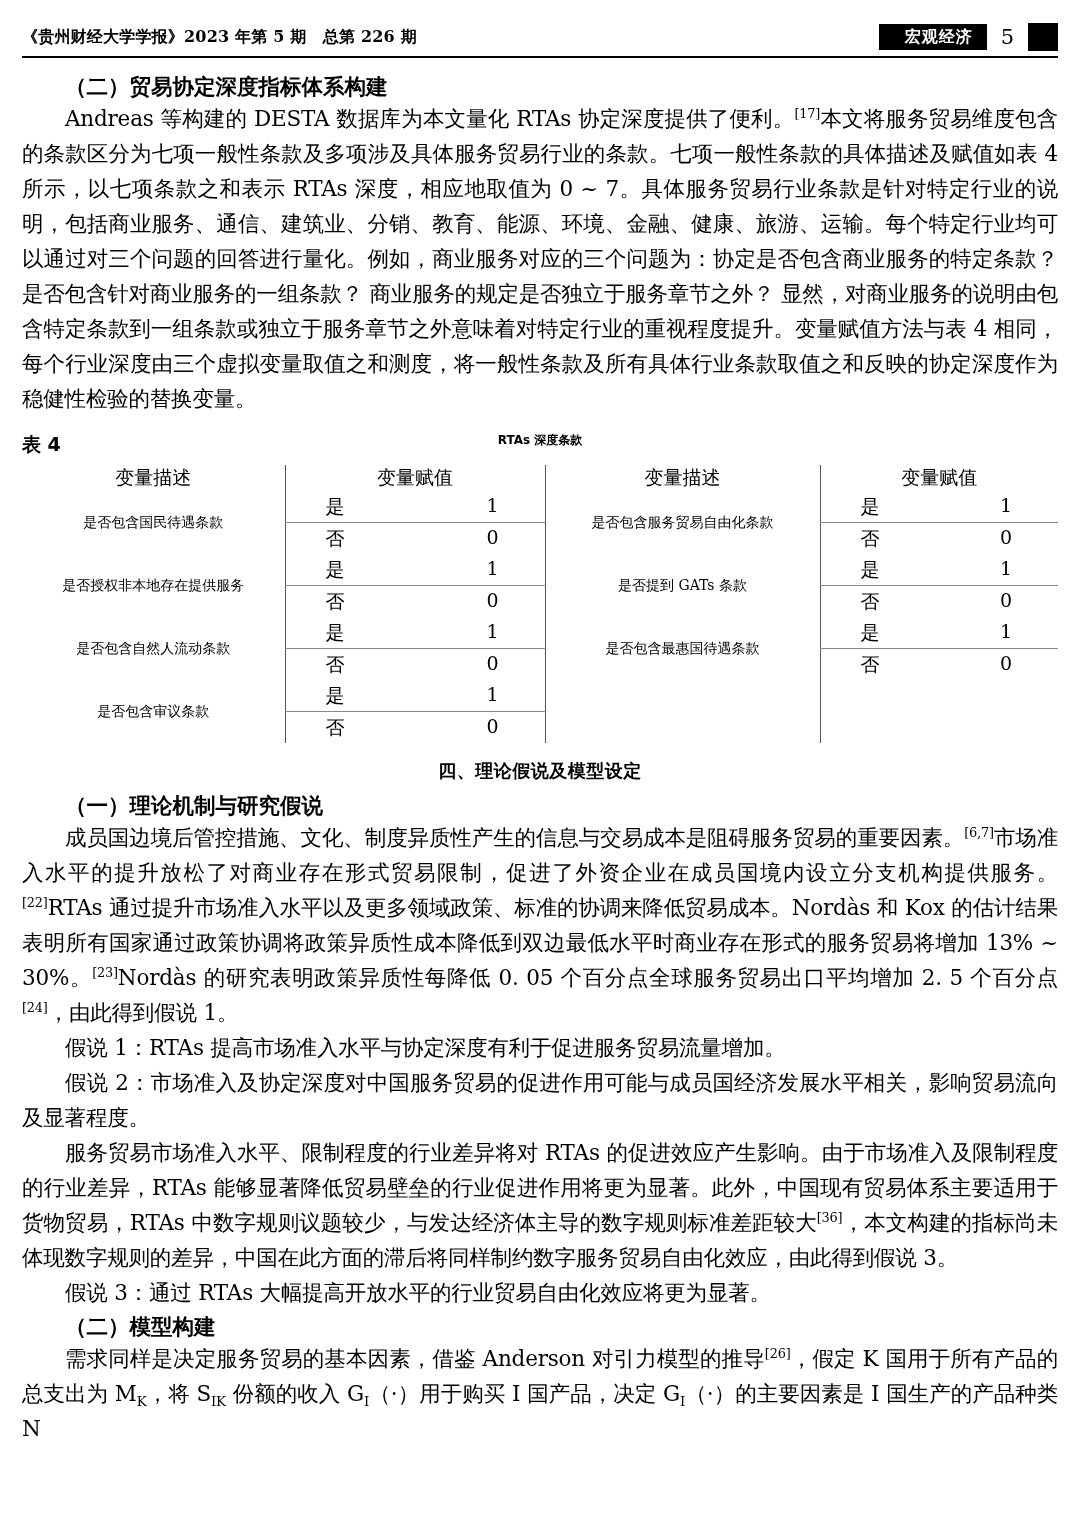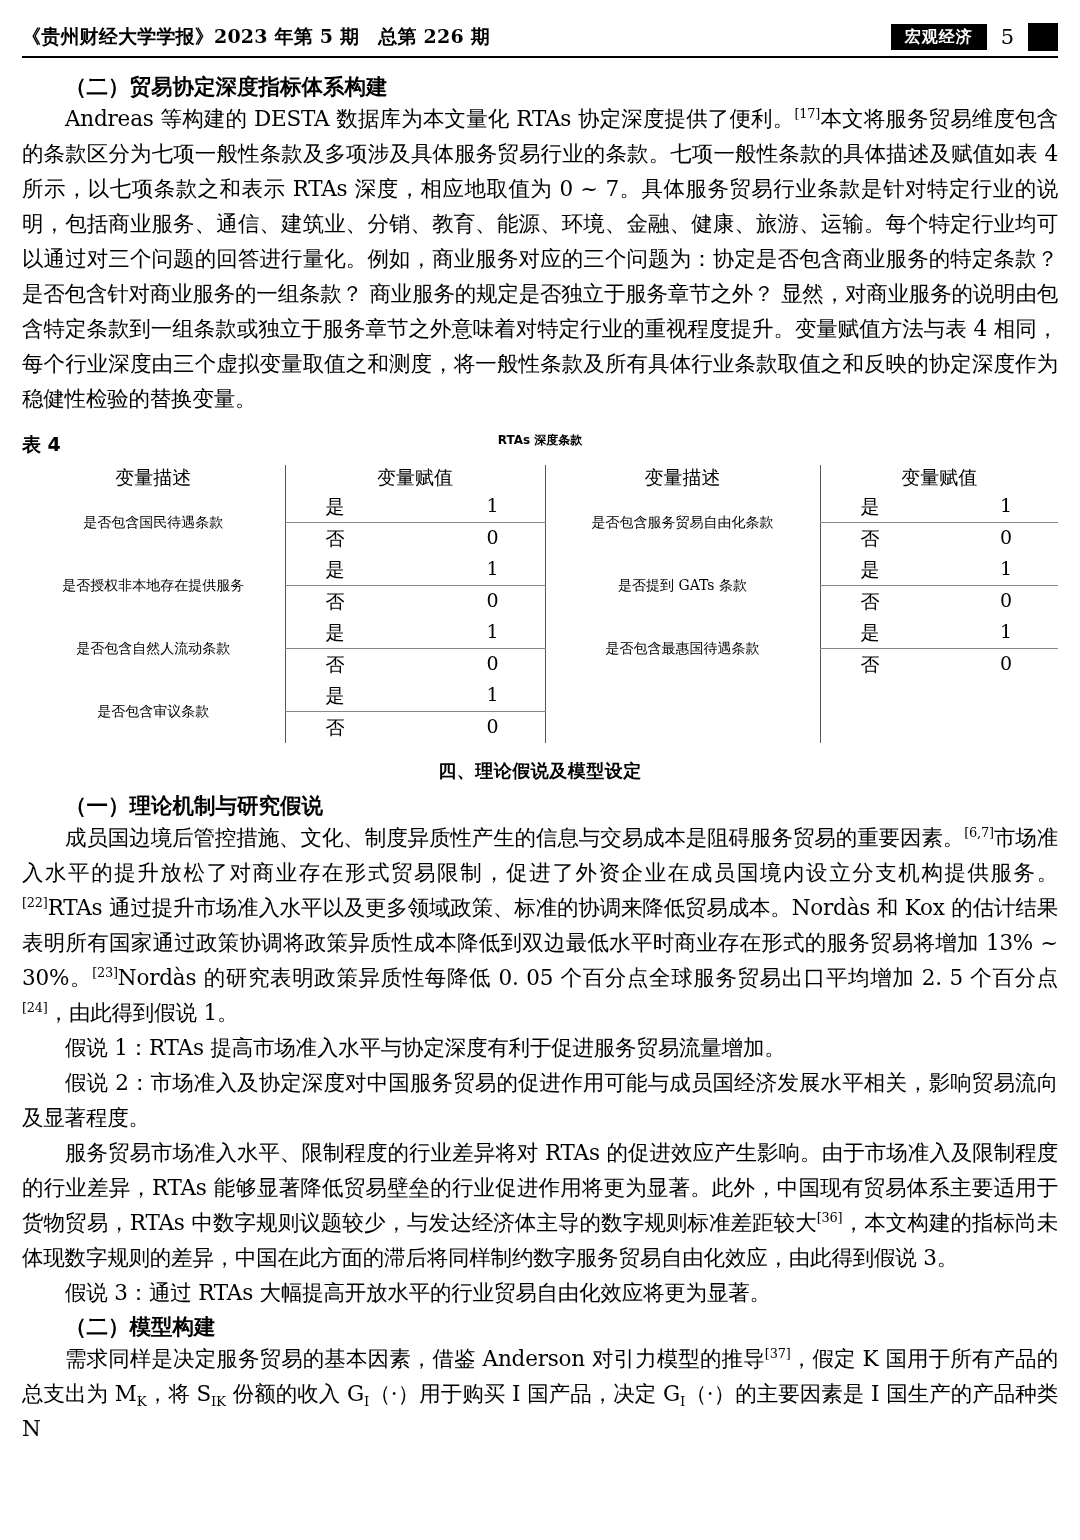--- a/index.html
+++ b/index.html
@@ -29,36 +29,36 @@
     top: 18px;
     left: 22px;
     right: 22px;
     height: 38px;
     display: flex;
     align-items: center;
     justify-content: space-between;
   }
   .header-left {
     font-family: "DejaVu Serif", "Liberation Serif", serif;
-    font-size: 19px;
+    font-size: 16px;
     font-weight: 700;
     letter-spacing: 0.2px;
     white-space: nowrap;
   }
   .header-right {
     display: flex;
     align-items: center;
     gap: 10px;
   }
   .section-badge {
     background: #000000;
     color: #ffffff;
     font-size: 16px;
     font-weight: 700;
-    padding: 4px 14px 5px 14px;
+    padding: 4px 14px 5px 26px;
     line-height: 1.1;
     letter-spacing: 1px;
     font-family: "DejaVu Sans", "Liberation Sans", sans-serif;
   }
   .page-number {
     font-size: 21px;
     font-family: "DejaVu Serif", "Liberation Serif", serif;
     padding: 0 4px;
   }
   .black-square {
@@ -353,16 +353,16 @@
 
 
     <p class="para indent">假说 2：市场准入及协定深度对中国服务贸易的促进作用可能与成员国经济发展水平相关，影响贸易流向及显著程度。</p>
 
     <p class="para indent"><span>服务贸易市场准入水平、限制程度的行业差异将对 RTAs 的促进效应产生影响。由于市场准入及限制程度的行业差异，RTAs 能够显著降低贸易壁垒的行业促进作用将更为显著。此外，中国现有贸易体系主要适用于货物贸易，RTAs 中数字规则议题较少，与发达经济体主导的数字规则标准差距较大</span><sup>[36]</sup><span>，本文构建的指标尚未体现数字规则的差异，中国在此方面的滞后将同样制约数字服务贸易自由化效应，由此得到假说 3。</span></p>
 
     <p class="para indent">假说 3：通过 RTAs 大幅提高开放水平的行业贸易自由化效应将更为显著。</p>
 
     <h3 class="sub">（二）模型构建</h3>
 
-    <p class="para indent"><span>需求同样是决定服务贸易的基本因素，借鉴 Anderson 对引力模型的推导</span><sup>[37]</sup><span>，假定 K 国用于所有产品的总支出为 M</span><sub>K</sub><span>，将 S</span><sub>IK</sub><span> 份额的收入 G</span><sub>I</sub><span>（·）用于购买 I 国产品，决定 G</span><sub>I</sub><span>（·）的主要因素是 I 国生产的产品种类 N</span></p>
+    <p class="para indent"><span>需求同样是决定服务贸易的基本因素，借鉴 Anderson 对引力模型的推导</span><sup>[26]</sup><span>，假定 K 国用于所有产品的总支出为 M</span><sub>K</sub><span>，将 S</span><sub>IK</sub><span> 份额的收入 G</span><sub>I</sub><span>（·）用于购买 I 国产品，决定 G</span><sub>I</sub><span>（·）的主要因素是 I 国生产的产品种类 N</span></p>
 
   </div>
 </div>
 
 </body></html>

